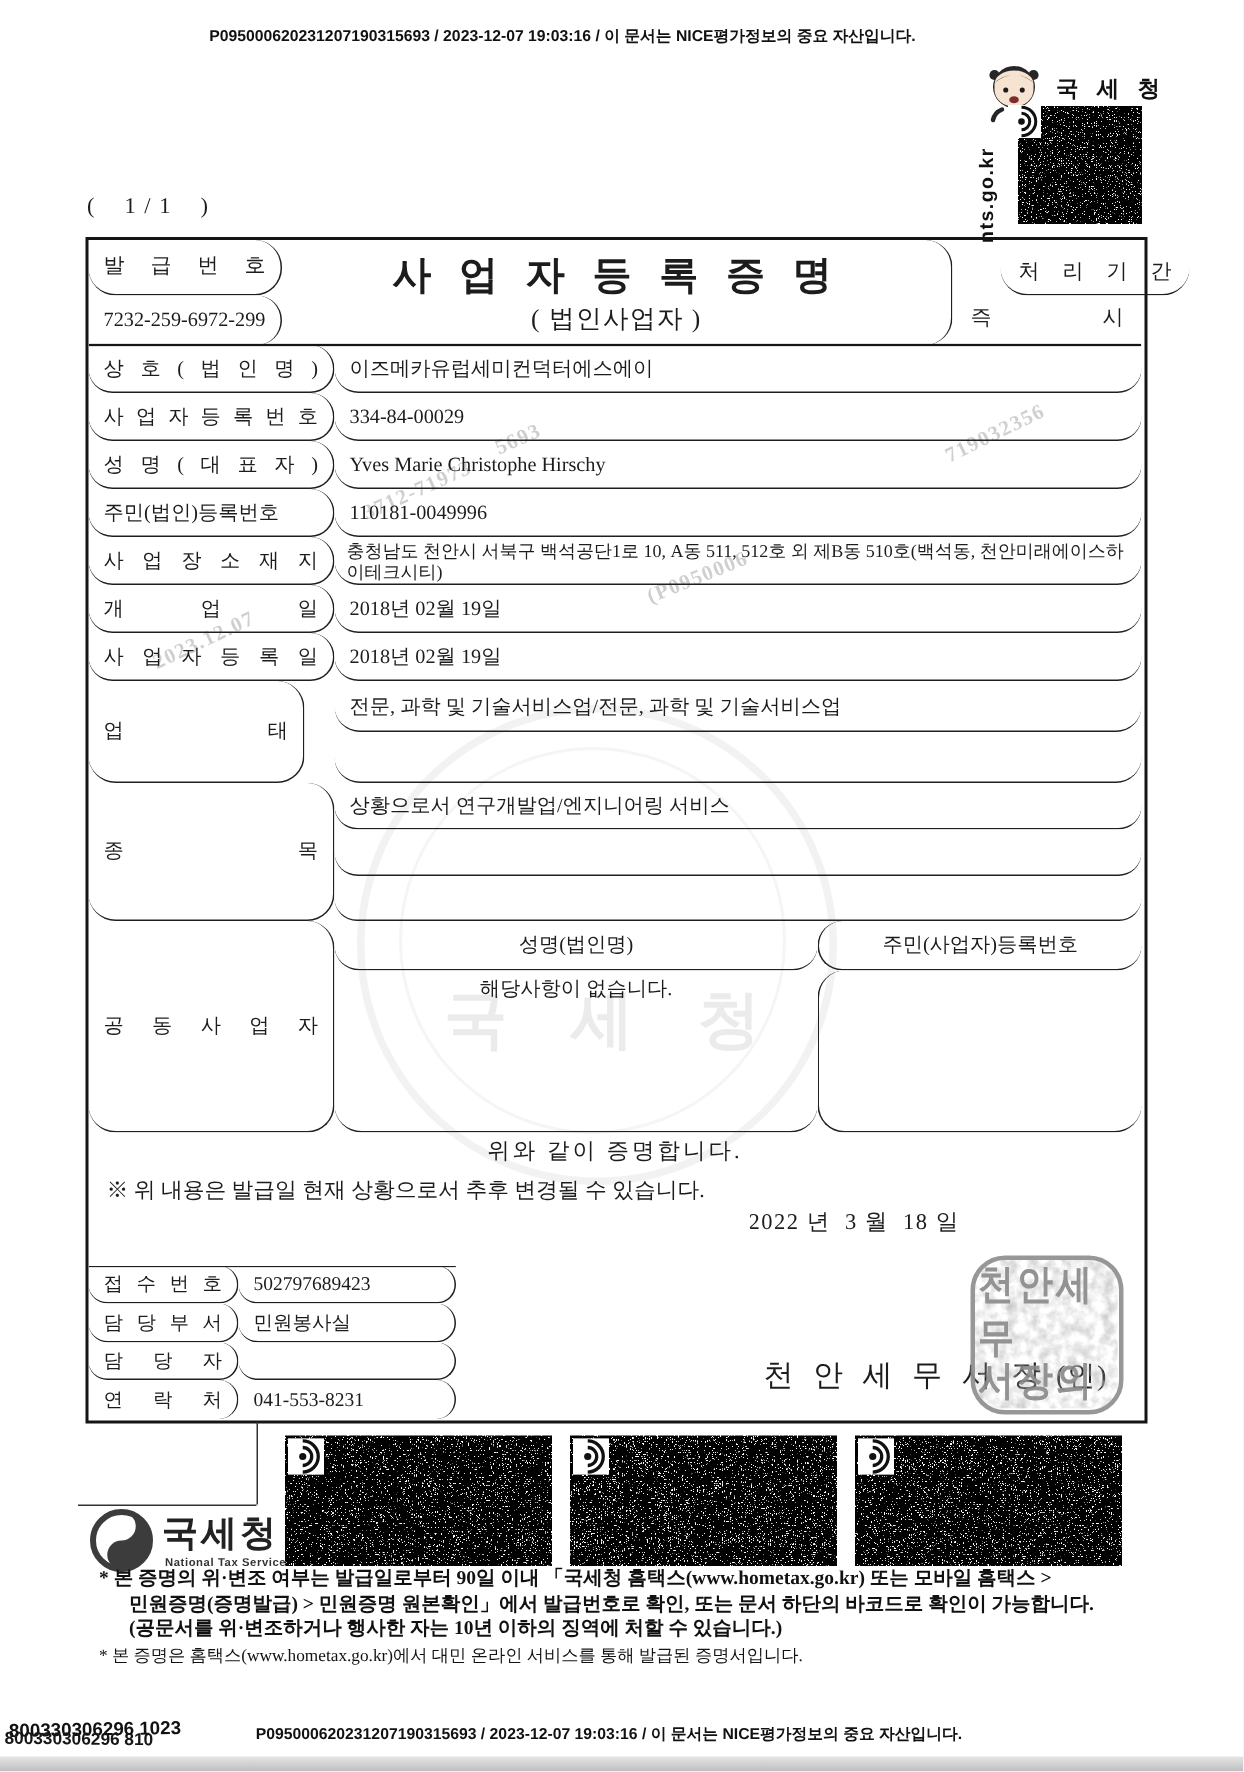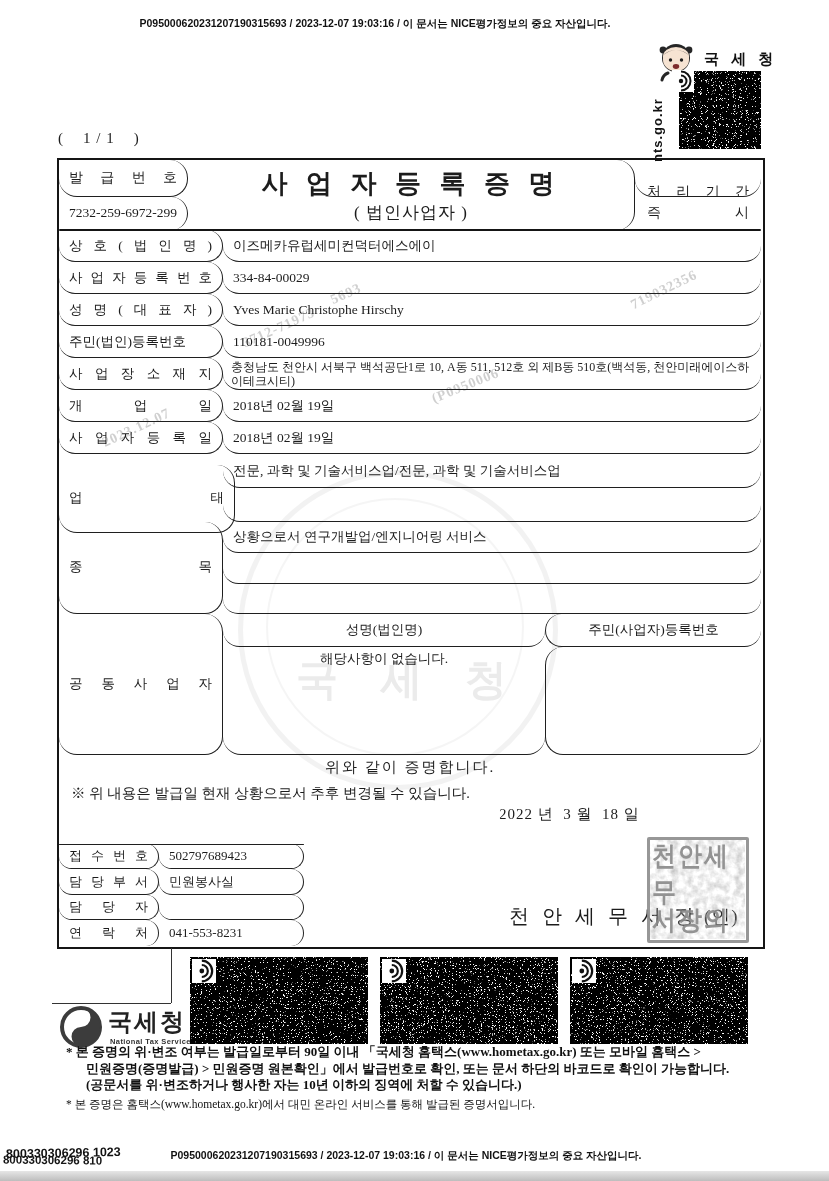--- a/index.html
+++ b/index.html
@@ -44,21 +44,21 @@
   .doc-title    { font-size:26px; font-weight:bold; letter-spacing:6px; }
   .doc-subtitle { font-size:17px; letter-spacing:1px; }
 
   .attest { left:0; top:598px; width:702px; text-align:center; font-size:15px; letter-spacing:2px; }
   .caveat { left:12px; top:624px; font-size:14.5px; }
   .idate  { left:440px; top:645px; font-size:15px; letter-spacing:1px; }
 
   .issuer-line { left:450px; top:743px; width:252px; font-size:20px; letter-spacing:4px; white-space:nowrap; }
   .seal-mark   { font-size:19px; letter-spacing:1px; margin-left:6px; }
 
-  .stamp { left:588px; top:677px; width:102px; height:106px; border:3.5px solid #8f8f8f; border-radius:2px;
+  .stamp { left:588px; top:677px; width:102px; height:106px; border:3.5px solid #8f8f8f; border-radius:23px;
            opacity:.92; }
   .stamp-grid { position:absolute; inset:2px; display:grid; grid-template-rows:1fr 1fr; }
   .stamp-row  { display:flex; align-items:center; justify-content:center;
                 font-weight:bold; font-size:24px; letter-spacing:2px; color:#8a8a8a; transform:scaleY(1.12); }
 
   
   .corner-v { left:171px; top:948px; height:55px; border-left:1.5px solid #333; }
   .corner-h { left:52px;  top:1003px; width:119px; border-top:1.5px solid #333; }
   .logo-swirl { left:58px; top:1004px; }
   .logo-name  { left:108px; top:1006px; font-weight:bold; font-size:24px; letter-spacing:2px; color:#222; }
@@ -145,21 +145,21 @@
   <div class="abs page-ind ws-pre">(    1 / 1    )</div>
 
   <div class="abs tbl">
 
     <div class="cell br bb jlabel" style="left:0;top:0;width:129px;height:37px;line-height:36px;font-size:14px">발 급 번 호</div>
     <div class="cell br center" style="left:0;top:37px;width:129px;height:33px;line-height:32px;font-size:13.5px">7232-259-6972-299</div>
     <div class="cell br" style="left:129px;top:0;width:447px;height:70px;display:flex;flex-direction:column;align-items:center;justify-content:center">
       <div class="doc-title">사 업 자 등 록 증 명</div>
       <div class="doc-subtitle">( 법인사업자 )</div>
     </div>
-    <div class="cell bb jlabel" style="left:576px;top:0;width:126px;height:37px;line-height:36px;font-size:14px;padding:14px 12px">처 리 기 간</div>
+    <div class="cell bb jlabel" style="left:608px;top:0;width:126px;height:37px;line-height:36px;font-size:14px;padding:4px 12px">처 리 기 간</div>
     <div class="cell jlabel" style="left:576px;top:37px;width:126px;height:33px;line-height:32px;font-size:14px;padding:0 12px">즉 시</div>
     <div class="cell" style="left:0;top:69px;width:702px;height:0;border-top:2px solid #151515"></div>
 
     <div class="cell br bb jlabel" style="left:0;top:70px;width:164px;height:32px;line-height:31px">상 호 ( 법 인 명 )</div>
     <div class="cell br bb jlabel" style="left:0;top:102px;width:164px;height:32px;line-height:31px">사 업 자 등 록 번 호</div>
 
     <div class="cell bb vcell" style="left:164px;top:70px;width:538px;height:32px;line-height:31px">이즈메카유럽세미컨덕터에스에이</div>
     <div class="cell bb vcell" style="left:164px;top:102px;width:538px;height:32px;line-height:31px">334-84-00029</div>
 
     <div class="cell br bb jlabel" style="left:0;top:134px;width:164px;height:32px;line-height:31px">성 명 ( 대 표 자 )</div>
@@ -170,21 +170,21 @@
 
     <div class="cell br bb jlabel" style="left:0;top:198px;width:164px;height:32px;line-height:31px">사 업 장 소 재 지</div>
     <div class="cell bb" style="left:164px;top:198px;width:538px;height:32px;font-size:12px;line-height:14px;padding:2px 8px 16px">충청남도 천안시 서북구 백석공단1로 10, A동 511, 512호 외 제B동 510호(백석동, 천안미래에이스하이테크시티)</div>
 
     <div class="cell br bb jlabel" style="left:0;top:230px;width:164px;height:32px;line-height:31px">개 업 일</div>
     <div class="cell bb vcell" style="left:164px;top:230px;width:538px;height:32px;line-height:31px">2018년 02월 19일</div>
 
     <div class="cell br bb jlabel" style="left:0;top:262px;width:164px;height:32px;line-height:31px">사 업 자 등 록 일</div>
     <div class="cell bb vcell" style="left:164px;top:262px;width:538px;height:32px;line-height:31px">2018년 02월 19일</div>
 
-    <div class="cell br bb jlabel" style="left:0;top:305px;width:176px;height:68px;line-height:66px">업 태</div>
+    <div class="cell br bb jlabel" style="left:0;top:294px;width:144px;height:68px;line-height:66px">업 태</div>
     <div class="cell bb vcell" style="left:164px;top:294px;width:538px;height:34px;line-height:33px">전문, 과학 및 기술서비스업/전문, 과학 및 기술서비스업</div>
     <div class="cell bb" style="left:164px;top:328px;width:538px;height:34px"></div>
 
     <div class="cell br bb jlabel" style="left:0;top:362px;width:164px;height:92px;line-height:90px">종 목</div>
     <div class="cell bb vcell" style="left:164px;top:362px;width:538px;height:31px;line-height:30px">상황으로서 연구개발업/엔지니어링 서비스</div>
     <div class="cell bb" style="left:164px;top:393px;width:538px;height:31px"></div>
     <div class="cell bb" style="left:164px;top:424px;width:538px;height:30px"></div>
 
     <div class="cell bb center" style="left:164px;top:454px;width:322px;height:33px;line-height:32px;font-size:13.5px">성명(법인명)</div>
     <div class="cell br bb jlabel" style="left:0;top:454px;width:164px;height:141px;line-height:139px">공 동 사 업 자</div>

